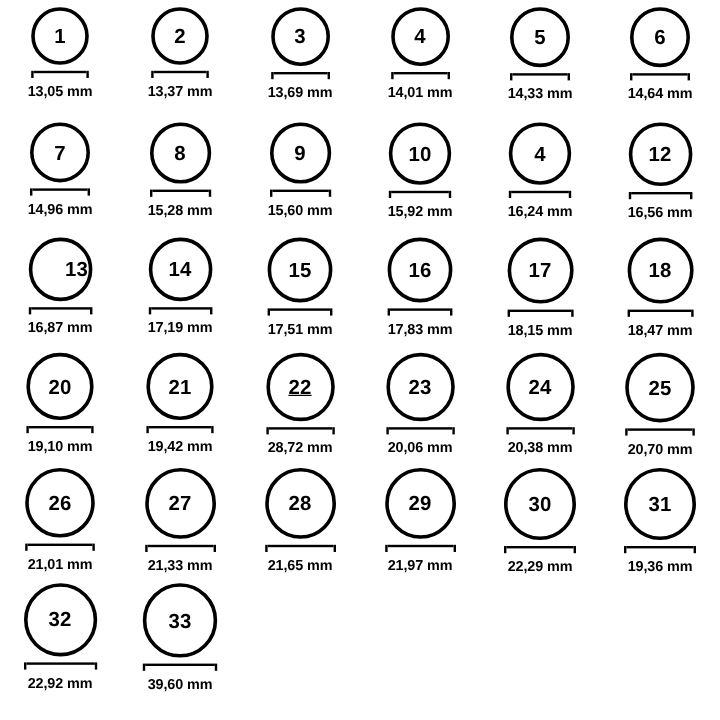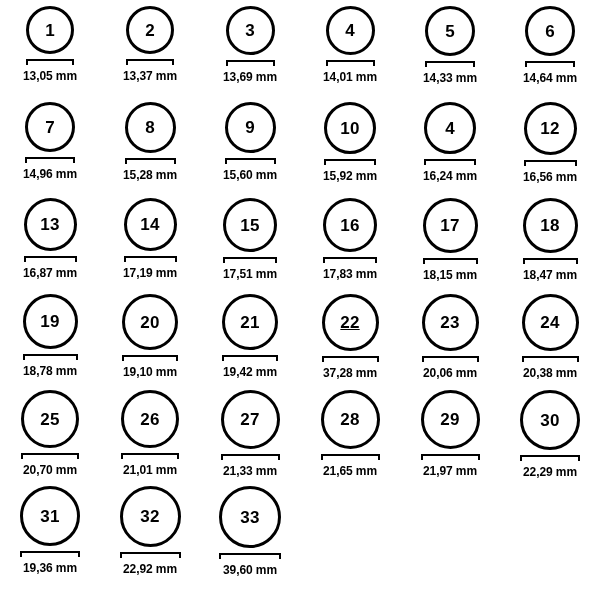--- a/index.html
+++ b/index.html
@@ -224,21 +224,21 @@
             <span class="ring-label">12</span>
           </div>
         </div>
         <div class="measure">
           <div class="bar" style="width: 53px;"></div>
         </div>
         <div class="mm">16,56 mm</div>
       </div>
       <div class="cell">
         <div class="ring-wrap">
-          <div class="ring" style="width: 53px; height: 53px;">
+          <div class="ring" style="width: 53px; height: 53px; justify-content: flex-end;">
             <span class="ring-label">13</span>
           </div>
         </div>
         <div class="measure">
           <div class="bar" style="width: 53px;"></div>
         </div>
         <div class="mm">16,87 mm</div>
       </div>
       <div class="cell">
         <div class="ring-wrap">
@@ -290,31 +290,20 @@
             <span class="ring-label">18</span>
           </div>
         </div>
         <div class="measure">
           <div class="bar" style="width: 55px;"></div>
         </div>
         <div class="mm">18,47 mm</div>
       </div>
       <div class="cell">
         <div class="ring-wrap">
-          <div class="ring" style="width: 55px; height: 55px;">
-            <span class="ring-label">19</span>
-          </div>
-        </div>
-        <div class="measure">
-          <div class="bar" style="width: 55px;"></div>
-        </div>
-        <div class="mm">18,78 mm</div>
-      </div>
-      <div class="cell">
-        <div class="ring-wrap">
           <div class="ring" style="width: 56px; height: 56px;">
             <span class="ring-label">20</span>
           </div>
         </div>
         <div class="measure">
           <div class="bar" style="width: 56px;"></div>
         </div>
         <div class="mm">19,10 mm</div>
       </div>
       <div class="cell">
@@ -330,21 +319,21 @@
       </div>
       <div class="cell">
         <div class="ring-wrap">
           <div class="ring" style="width: 57px; height: 57px; text-decoration: underline;">
             <span class="ring-label">22</span>
           </div>
         </div>
         <div class="measure">
           <div class="bar" style="width: 57px;"></div>
         </div>
-        <div class="mm">37,28 mm</div>
+        <div class="mm">28,72 mm</div>
       </div>
       <div class="cell">
         <div class="ring-wrap">
           <div class="ring" style="width: 57px; height: 57px;">
             <span class="ring-label">23</span>
           </div>
         </div>
         <div class="measure">
           <div class="bar" style="width: 57px;"></div>
         </div>

